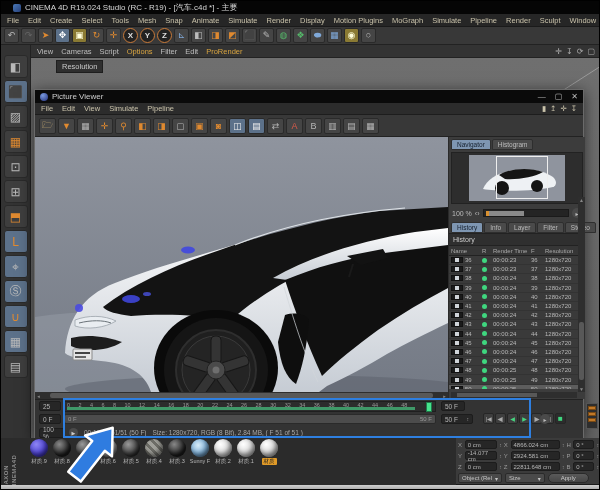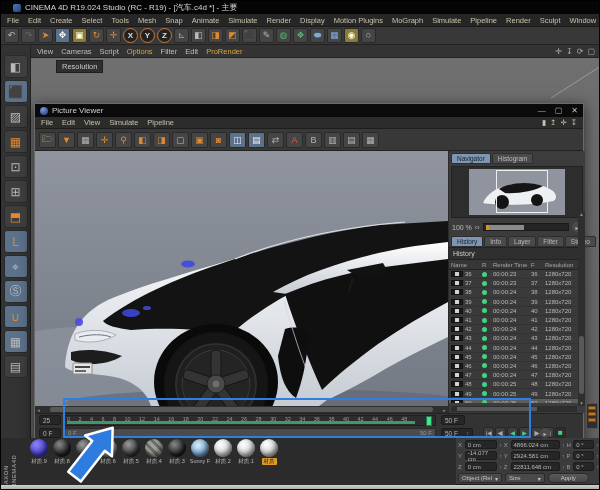--- a/index.html
+++ b/index.html
@@ -28,21 +28,21 @@
   .vp-corner i{font-style:normal;font-size:8px;color:#aaa;}
   
   .left-rail{left:0;top:44px;width:30px;height:396px;background:#333;border-right:1px solid #222;display:flex;flex-direction:column;align-items:center;padding-top:10px;gap:2px;}
   .rail-ico{width:24px;height:23px;background:#3e3e3e;border:1px solid #2a2a2a;border-radius:3px;display:flex;align-items:center;justify-content:center;font-size:12px;color:#b9b9b9;}
   .rail-ico.active{background:#5c718a;}
   .rail-ico.orange{color:#e08a30;}
   
   .viewport{left:30px;top:57px;width:570px;height:380px;background:linear-gradient(#6f6f6f,#636363);}
   .persp-tab{position:absolute;left:25px;top:2px;background:#2f2f2f;color:#c8c8c8;font-size:7.5px;padding:1px 5px;border:1px solid #1f1f1f;}
   
-  .pv{left:33px;top:88px;width:550px;height:349px;background:#3a3a3a;border:1px solid #6a6a6a;box-shadow:0 3px 14px rgba(0,0,0,.6);margin-top:14px;}
+  .pv{left:33px;top:88px;width:550px;height:349px;background:#3a3a3a;border:1px solid #6a6a6a;box-shadow:0 3px 14px rgba(0,0,0,.6);}
   .pv-title{height:13px;background:#0a0a0a;display:flex;align-items:center;gap:4px;padding:0 5px;color:#cfcfcf;font-size:8px;}
   .pv-ball{width:8px;height:8px;border-radius:50%;background:radial-gradient(circle at 35% 30%,#7a9ae0,#23307a);}
   .pv-winbtns{margin-left:auto;display:flex;gap:9px;color:#bbb;font-size:8px;}
   .pv-menu{height:12px;background:#2c2c2c;display:flex;align-items:center;gap:9px;padding:0 6px;border-bottom:1px solid #1d1d1d;}
   .pv-menu span{font-size:7.5px;color:#c9c2aa;}
   .pv-dock{margin-left:auto;display:flex;gap:4px;color:#999;font-size:7px;}
   .pv-tools{height:22px;background:#383838;display:flex;align-items:center;gap:2px;padding:0 4px;border-bottom:1px solid #222;}
   .pv-ico{width:17px;height:16px;background:#454545;border:1px solid #2a2a2a;border-radius:2px;display:flex;align-items:center;justify-content:center;font-size:9px;color:#b5b5b5;}
   .pv-ico.orange{color:#e08a30;}
   .pv-ico.tan{color:#d8b878;}

